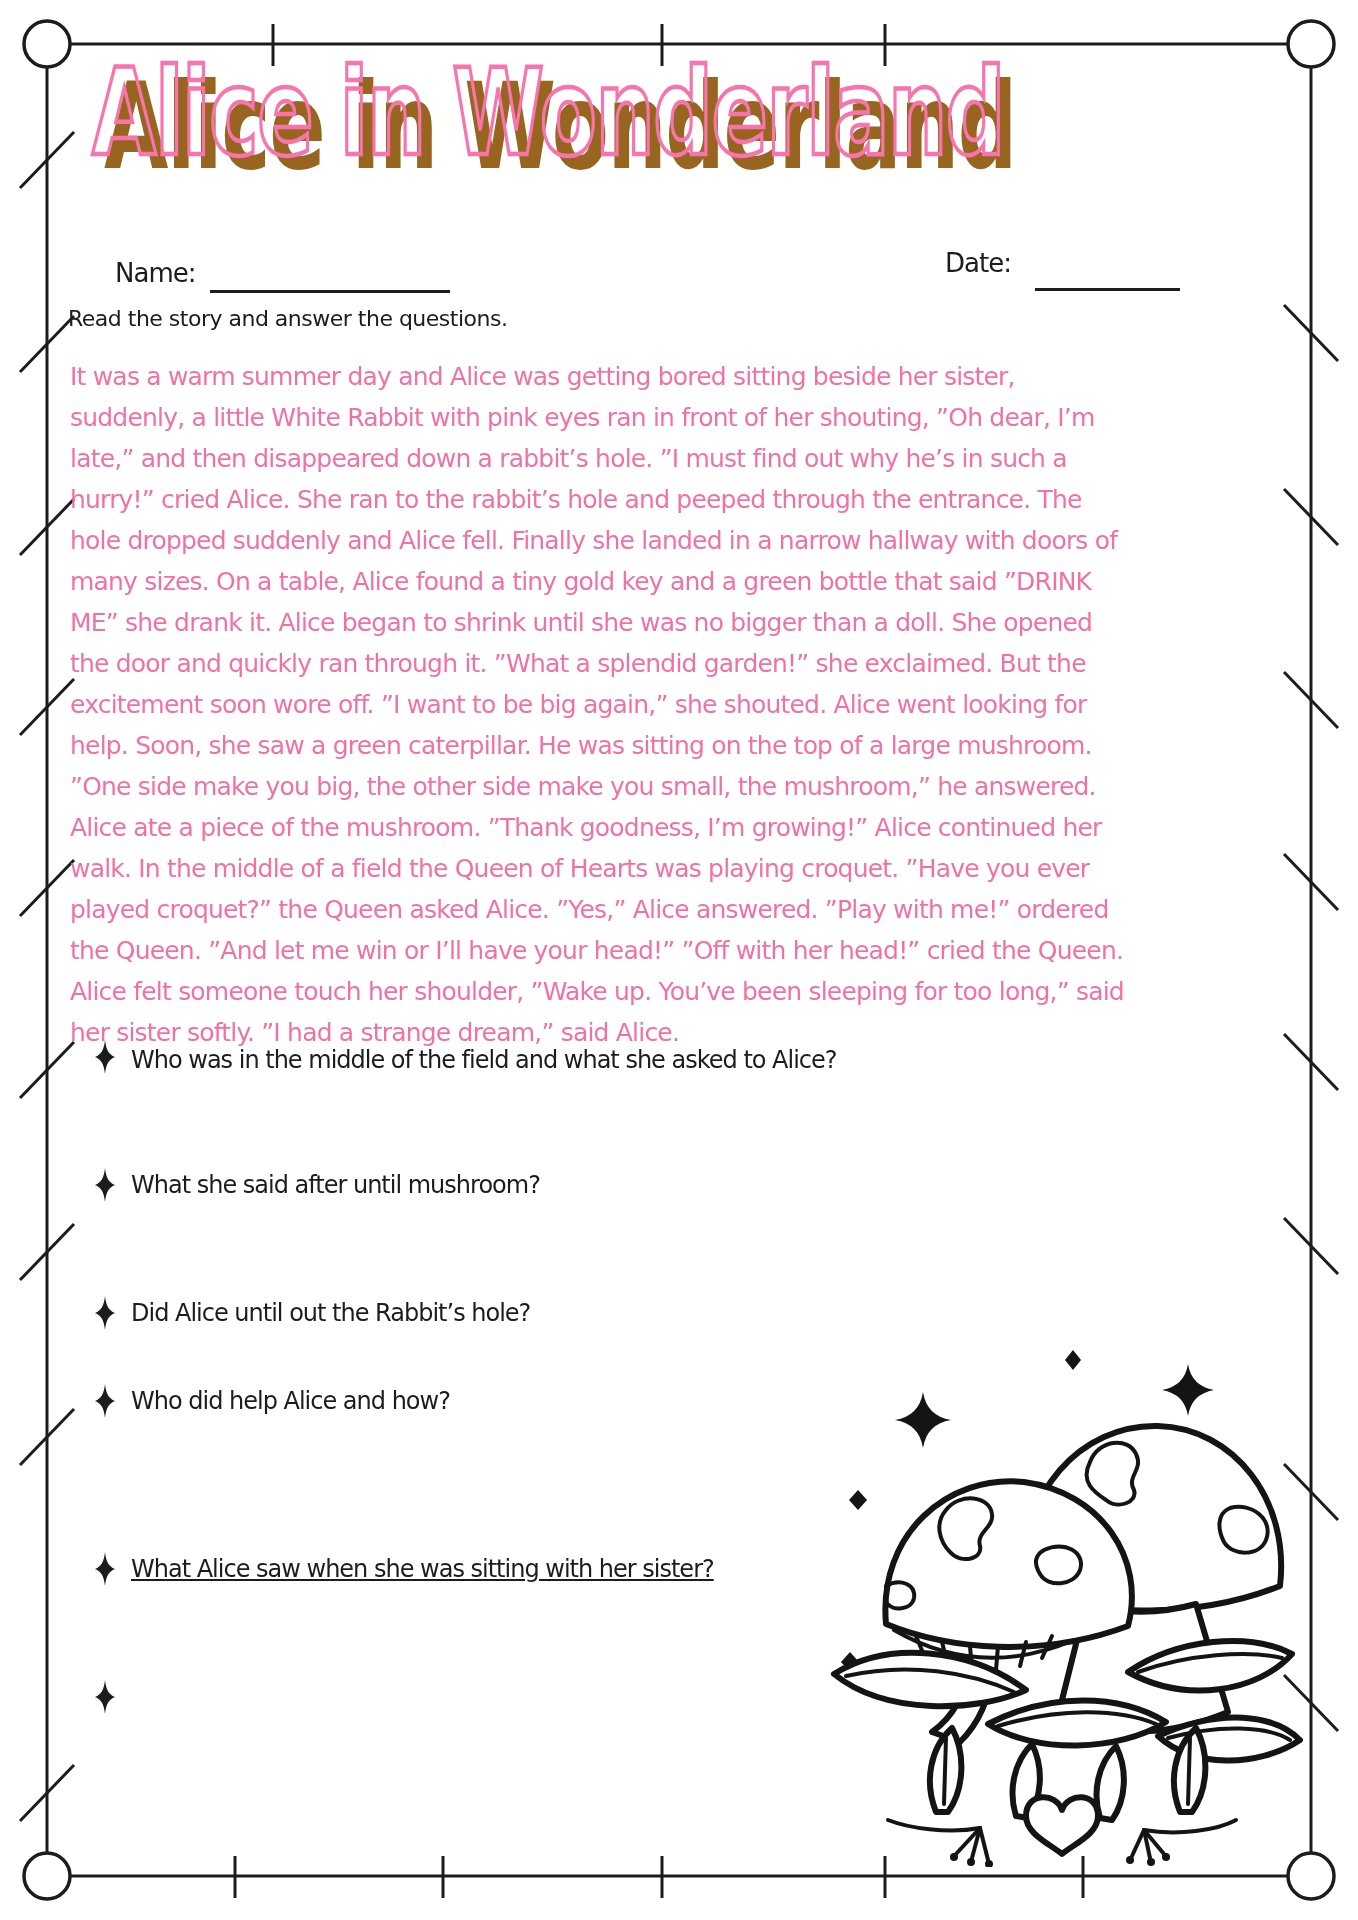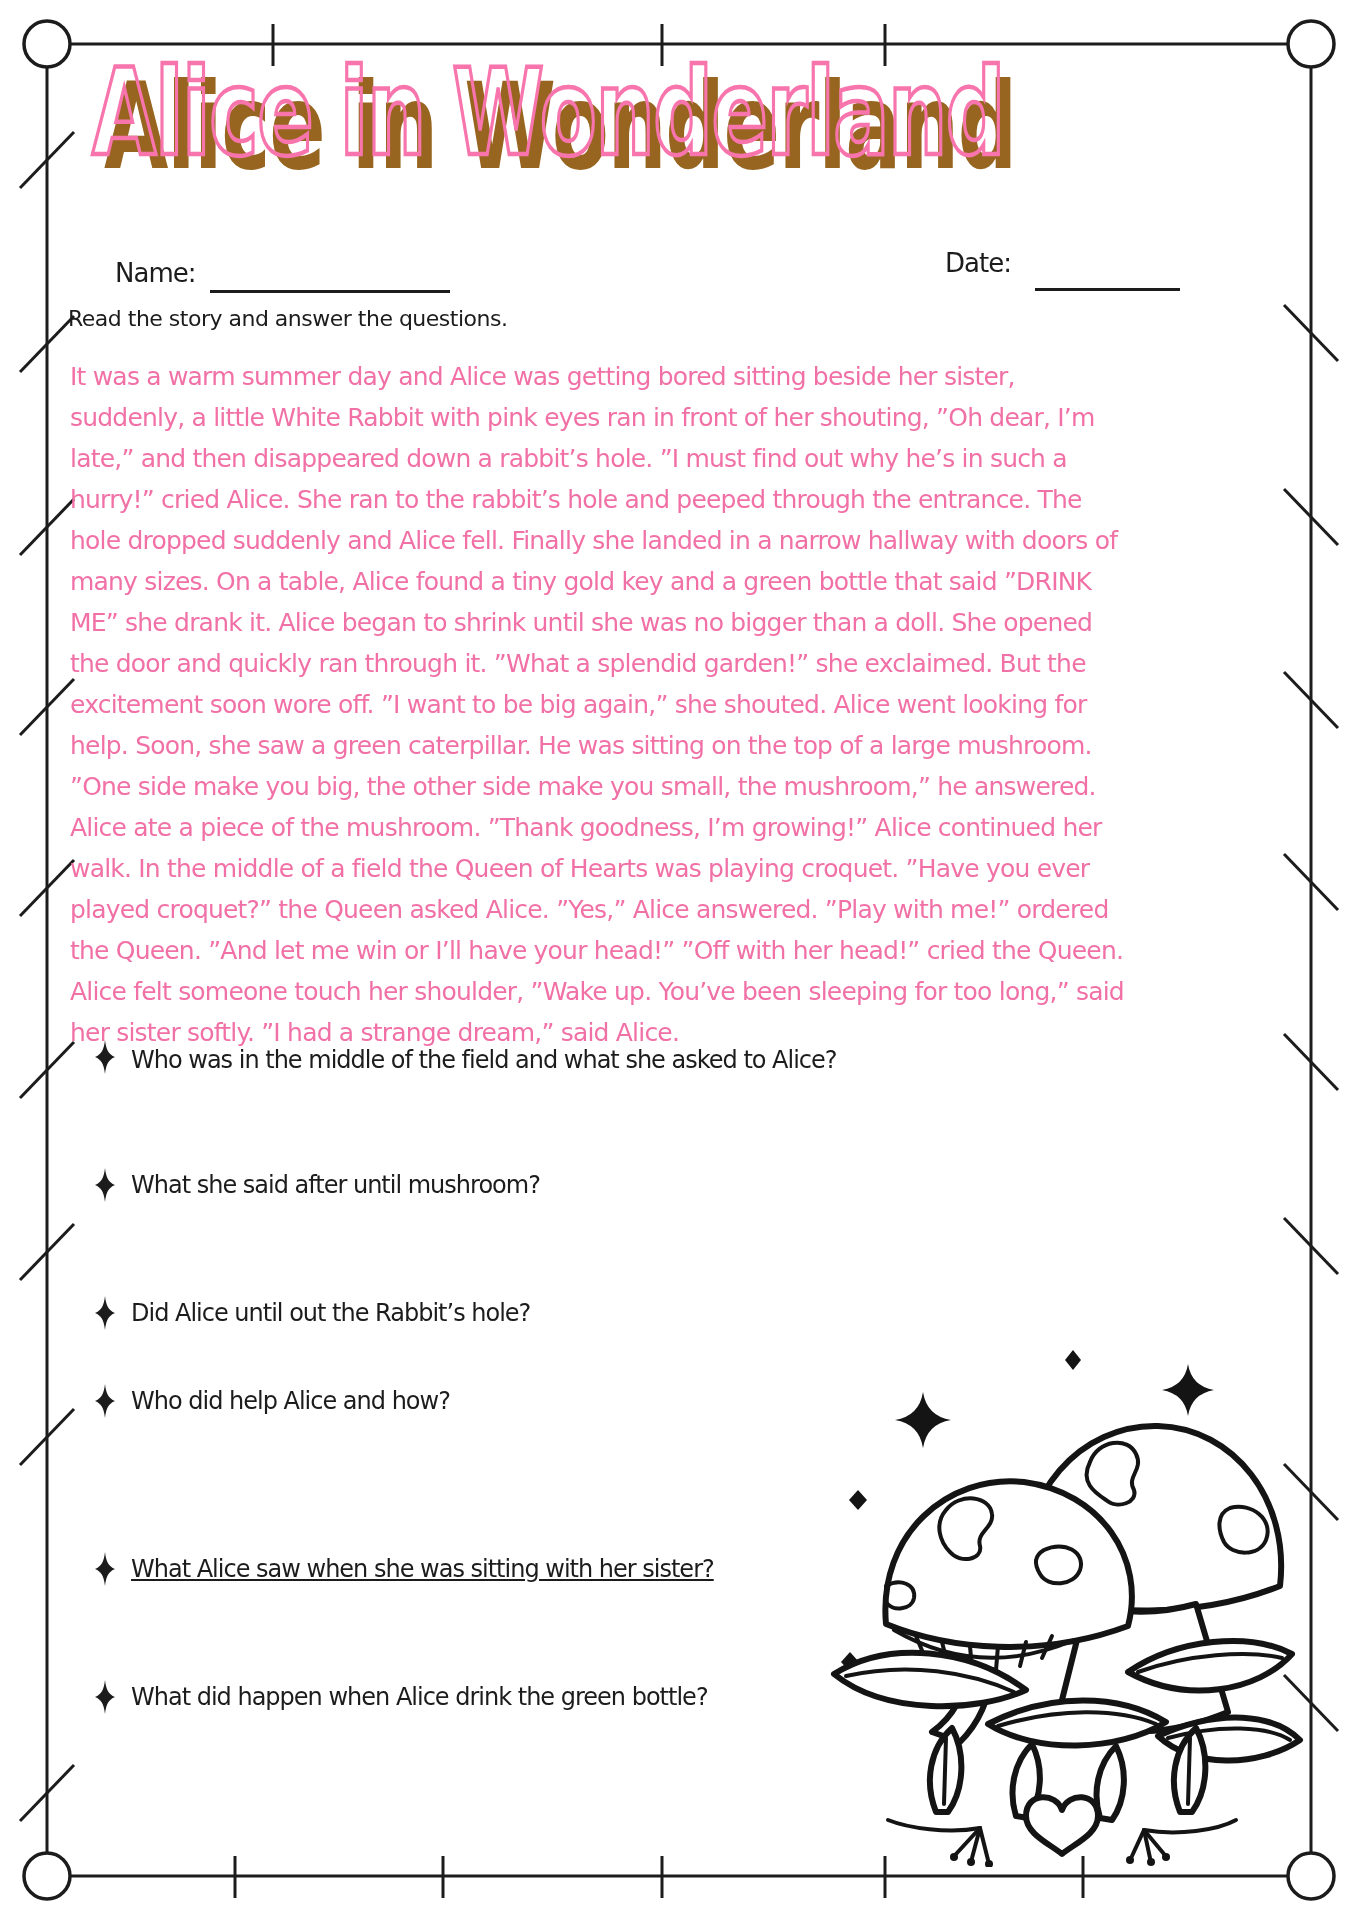--- a/index.html
+++ b/index.html
@@ -138,21 +138,20 @@
         </svg>
     </span>
     <span class="q-text">What Alice saw when she was sitting with her sister?</span>
   </div>
   <div class="abs q-row" style="top:1680px;">
     <span class="bullet">
       <svg width="20" height="34" viewBox="0 0 20 34">
           <path d="M10 0 C11.2 10 13.5 14.2 20 17 C13.5 19.8 11.2 24 10 34 C8.8 24 6.5 19.8 0 17 C6.5 14.2 8.8 10 10 0 Z"></path>
         </svg>
     </span>
-    <span class="q-text">What did happen when Alice drink the green bottle?</span>
   </div>
 
   <svg class="abs illus" style="left:828px;top:1342px;" width="478" height="525" viewBox="0 0 478 525">
 
     <path class="f" d="M360 22 Q363.5 44 386 48 Q363.5 52 360 74 Q356.5 52 334 48 Q356.5 44 360 22 Z"></path>
     <path class="f" d="M95 50 Q98.8 74 123 78 Q98.8 82 95 106 Q91.2 82 67 78 Q91.2 74 95 50 Z"></path>
     <path class="f" d="M245 8 L253 18 L245 28 L237 18 Z"></path>
     <path class="f" d="M30 148 L39 158 L30 168 L21 158 Z"></path>
     <path class="f" d="M428 150 L437 160 L428 170 L419 160 Z"></path>
     <path class="f" d="M22 310 L31 320 L22 330 L13 320 Z"></path>

